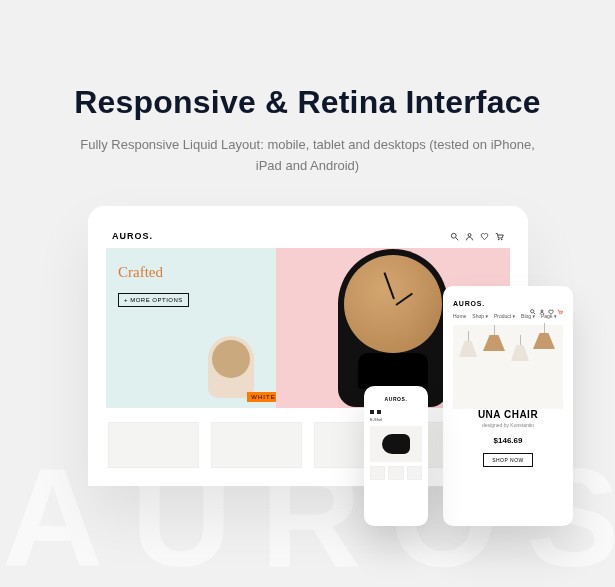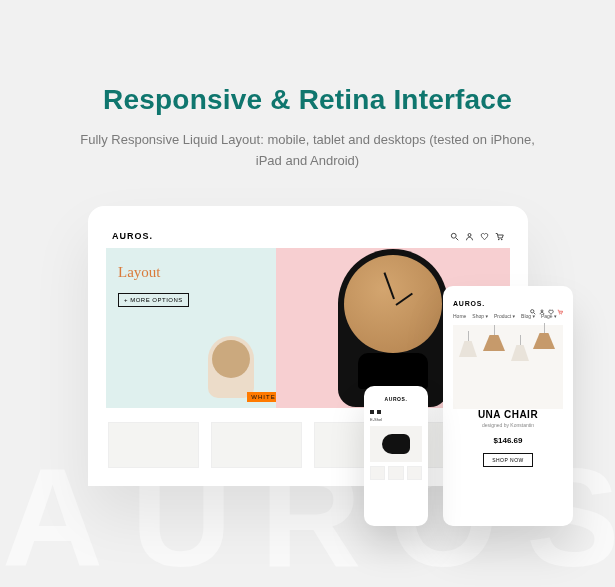--- a/index.html
+++ b/index.html
@@ -7,23 +7,23 @@
   body {
     background: #f1f1f1;
     font-family: -apple-system, Helvetica, Arial, sans-serif;
     position: relative;
   }
   .heading {
     text-align: center;
     padding-top: 84px;
   }
   .heading h1 {
-    font-size: 28px;
+    font-size: 32px;
     font-weight: 700;
-    color: #0f766e;
+    color: #0f172a;
     letter-spacing: .2px;
   }
   .heading p {
     margin: 14px auto 0;
     max-width: 470px;
     font-size: 13px;
     line-height: 1.6;
     color: #7a7a7a;
   }
 
@@ -285,21 +285,21 @@
         <svg viewBox="0 0 12 12">
             <path d="M1 2h2l1.5 6h5L11 4H4" stroke="#333" stroke-width="1.2" fill="none"></path>
             <circle cx="5" cy="10" r="1" fill="#333"></circle>
             <circle cx="9" cy="10" r="1" fill="#333"></circle>
           </svg>
       </span>
     </div>
 
     <div class="lap-hero">
       <div class="lap-left">
-        <div class="z-script">Layout</div>
+        <div class="z-script">Crafted</div>
         <div class="z-btn">+ MORE OPTIONS</div>
         <div class="z-clock"></div>
         <div class="z-white">WHITE</div>
       </div>
       <div class="lap-right">
         <div class="big-clock">
           <span class="big-hand2"></span>
           <span class="big-slot"></span>
         </div>
         <div class="pager">

